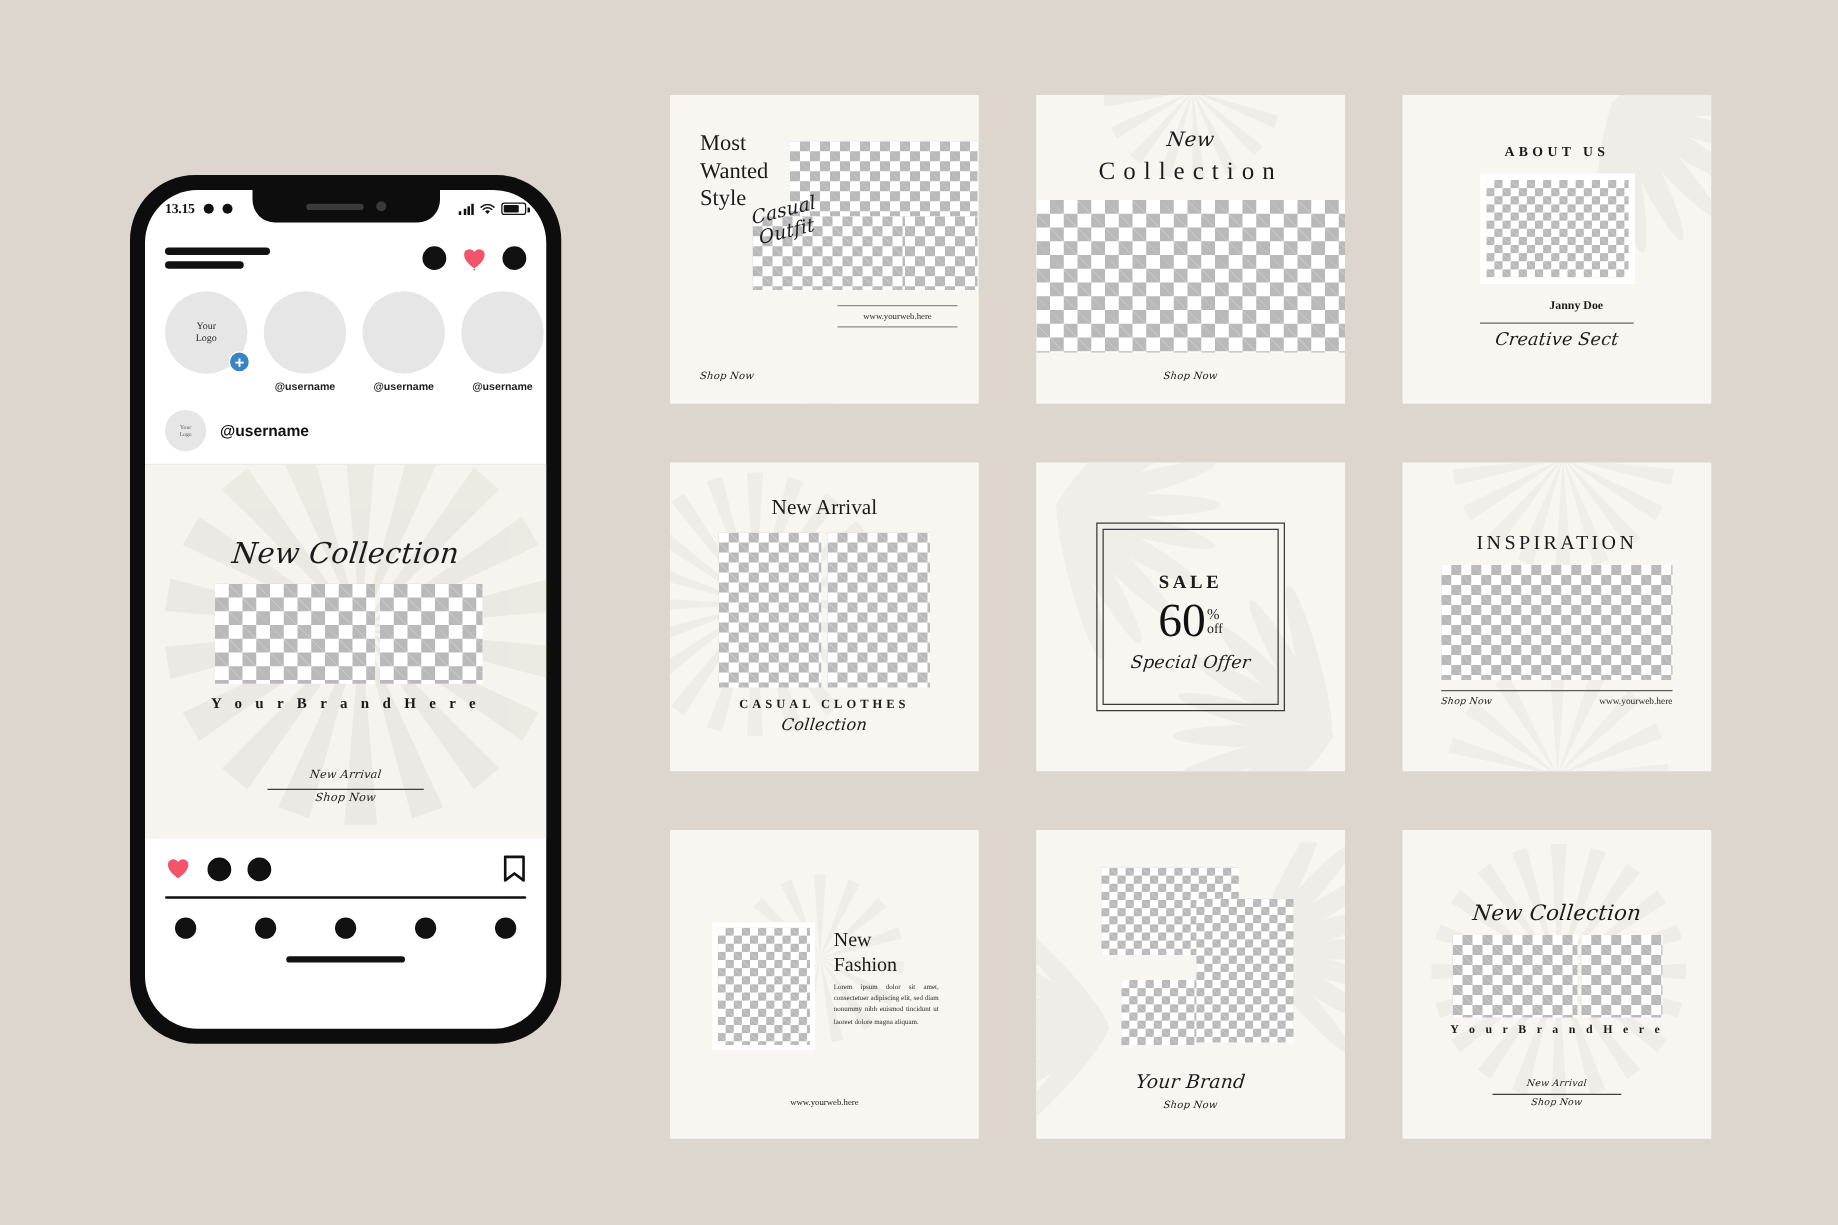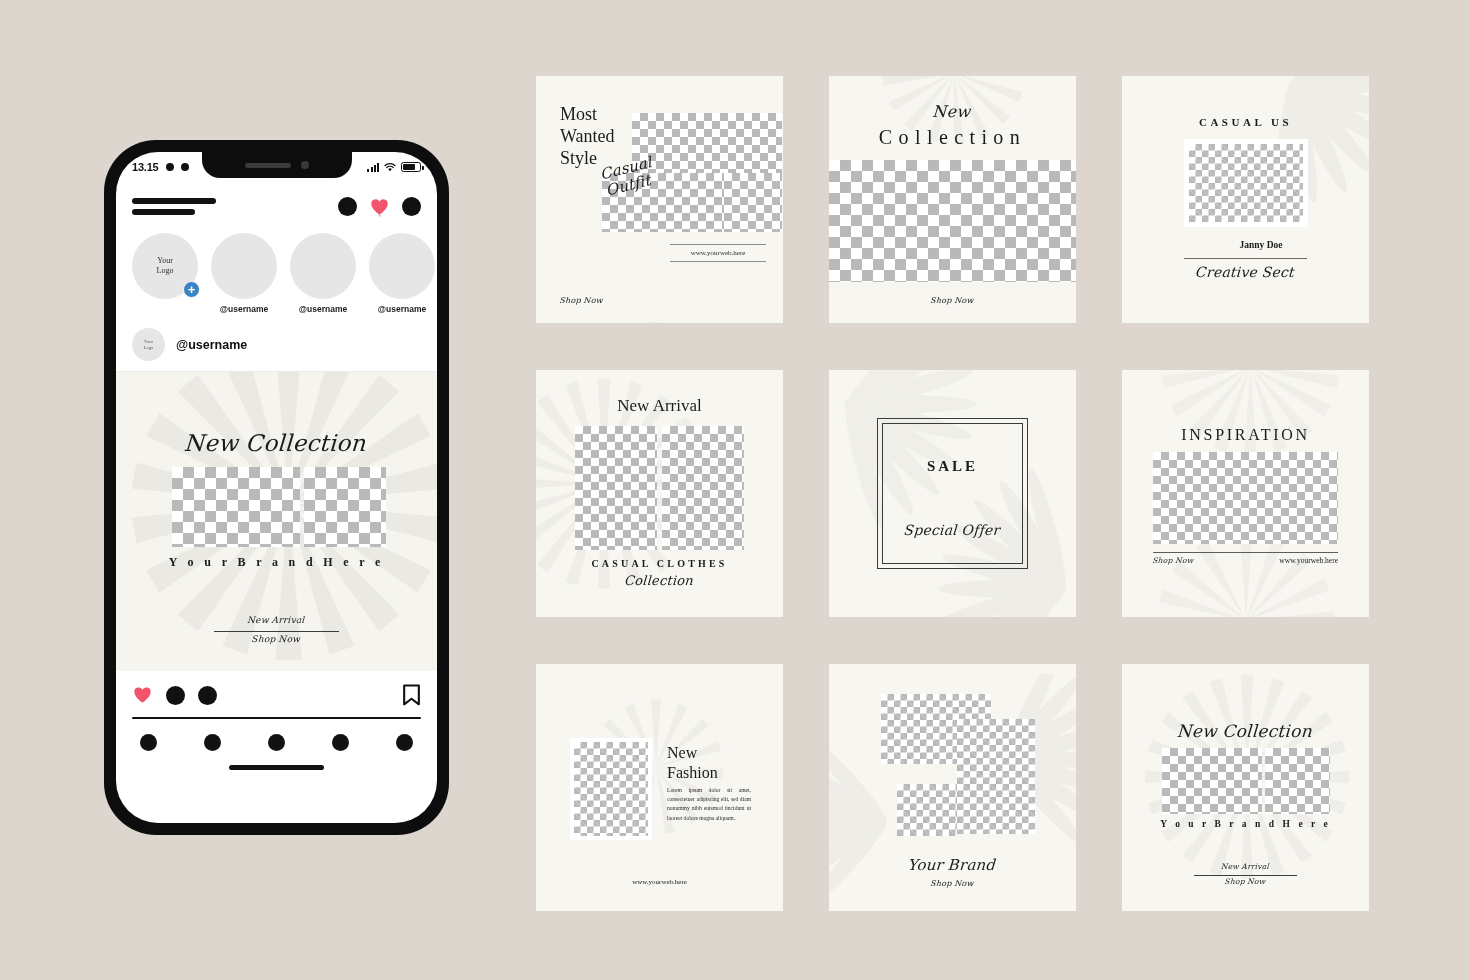--- a/index.html
+++ b/index.html
@@ -34,21 +34,21 @@
     z-index: 6;
     display: flex; align-items: center; justify-content: center; gap: 10px;
   }
   .notch-speaker { width: 46px; height: 5px; border-radius: 3px; background: #3a3a3a; }
   .notch-cam { width: 8px; height: 8px; border-radius: 50%; background: #3a3a3a; }
 
   .statusbar {
     position: relative; z-index: 7;
     height: 30px; padding: 0 16px;
     display: flex; align-items: center; justify-content: space-between;
-    font-family: Liberation Sans, sans-serif;
+    font-family: Liberation Serif, serif;
   }
   .sb-left { display: flex; align-items: center; gap: 7px; }
   .sb-time { font-size: 11px; font-weight: 700; color: #111; letter-spacing: -0.2px; }
   .sb-dot { width: 8px; height: 8px; border-radius: 50%; background: #111; }
   .sb-right { display: flex; align-items: center; gap: 5px; }
   .bars { display: flex; align-items: flex-end; gap: 1.2px; height: 9px; }
   .bars i { display: block; width: 2px; background: #111; }
   .bars i:nth-child(1){height:3px}.bars i:nth-child(2){height:5px}
   .bars i:nth-child(3){height:7px}.bars i:nth-child(4){height:9px}
   .wifi { width: 12px; height: 9px; position: relative; }
@@ -469,21 +469,21 @@
               <use href="#pl3" transform="rotate(32)"></use>
             <use href="#pl3" transform="rotate(48)"></use>
               <use href="#pl3" transform="rotate(64)"></use>
             <use href="#pl3" transform="rotate(80)"></use>
               <use href="#pl3" transform="rotate(96)"></use>
             <use href="#pl3" transform="rotate(-16)"></use>
               <use href="#pl3" transform="rotate(-32)"></use>
           </g>
         </svg>
       </div>
-      <div class="serif c3-title tracked">CASUAL US</div>
+      <div class="serif c3-title tracked">ABOUT US</div>
       <div class="checker xs c3-img"></div>
       <div class="serif c3-name">Janny Doe</div>
       <div class="c3-rule"></div>
       <div class="script c3-sub">Creative Sect</div>
     </div>
 
     <div class="card">
       <div class="decor" style="left:-62px; top:6px; width:260px; height:215px; opacity:.6;">
         <svg width="260" height="215" viewBox="0 0 200 200">
           <g fill="#eae8e1" transform="translate(100,100)">
@@ -550,20 +550,27 @@
             <use href="#pl5b" transform="rotate(75)"></use>
               <use href="#pl5b" transform="rotate(-15)"></use>
             <use href="#pl5b" transform="rotate(-30)"></use>
               <use href="#pl5b" transform="rotate(-45)"></use>
           </g>
         </svg>
       </div>
       <div class="c5-frame-o"></div>
       <div class="c5-frame-i"></div>
       <div class="serif c5-sale">SALE</div>
+      <div class="c5-num-wrap">
+        <span class="c5-num">60</span>
+        <span class="c5-pct">
+          <span class="p serif">%</span>
+          <span class="o serif">off</span>
+        </span>
+      </div>
       <div class="script c5-special">Special Offer</div>
     </div>
 
     <div class="card">
       <div class="decor" style="left:36px; top:-96px; width:185px; height:185px; opacity:.55;">
         <svg width="185" height="185" viewBox="0 0 200 200">
           <g fill="#eae8e1" transform="translate(100,100)">
             <g id="ray-c6">
                 <path d="M0 0 L-7 -96 L7 -96 Z"></path>
               </g>

